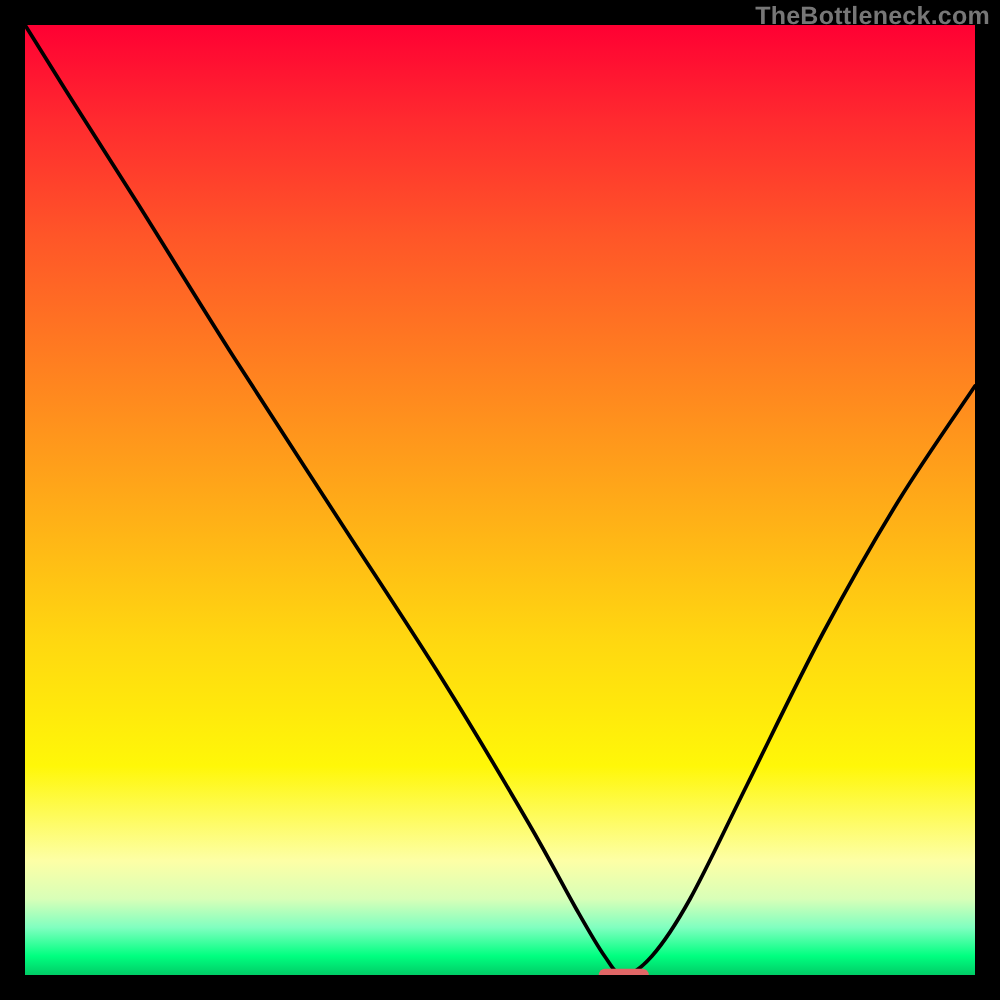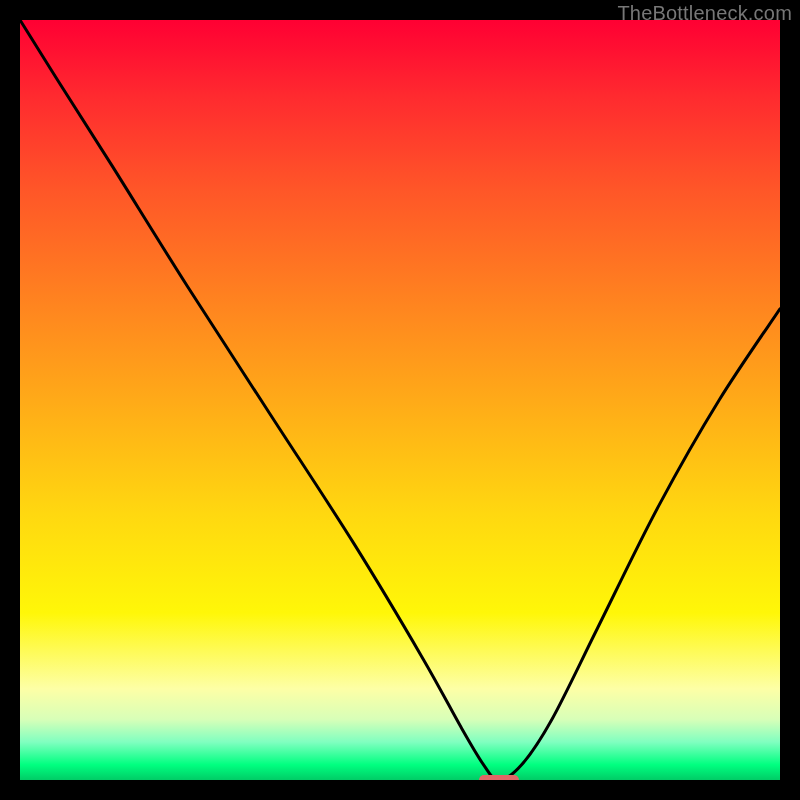--- a/index.html
+++ b/index.html
@@ -55,21 +55,21 @@
     border-radius: 5px;
     background: #e06666;
     transform: translate(-50%, -50%);
   }
   .watermark {
     position: absolute;
     top: 2px;
     right: 8px;
     color: #777;
     font-size: 20px;
-    font-weight: 400;
+    font-weight: 700;
     white-space: nowrap;
     letter-spacing: 0.2px;
   }
 </style>
 </head>
 <body>
 
 <div class="stage">
   <div class="watermark">TheBottleneck.com</div>
   <div class="plot" id="plot">

